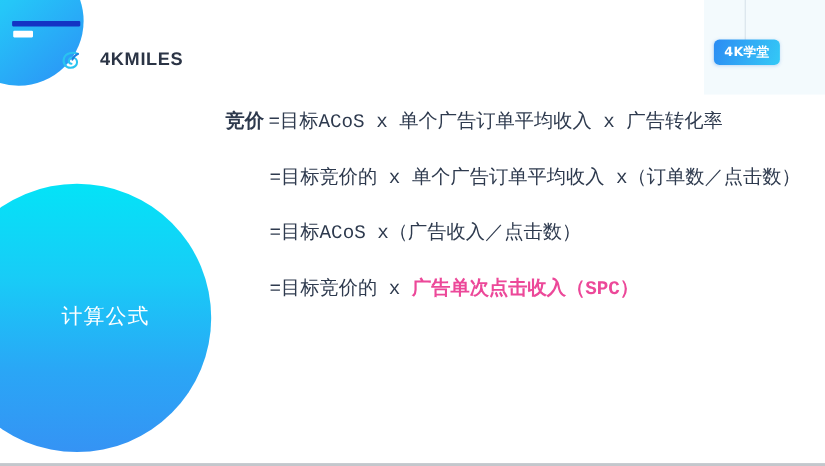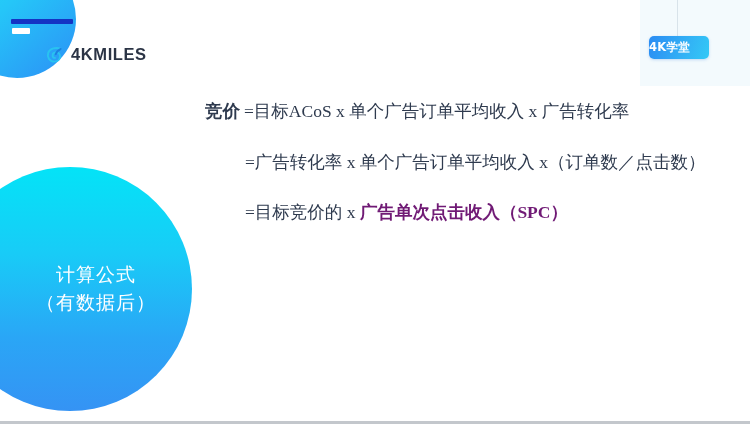--- a/index.html
+++ b/index.html
@@ -43,25 +43,25 @@
     top: 28px;
     width: 18px;
     height: 6px;
     background: #ffffff;
     border-radius: 1px;
   }
 
   
   .brand {
     position: absolute;
-    left: 45px;
+    left: 55px;
     top: 45px;
     display: flex;
     align-items: center;
-    gap: 7px;
+    gap: 17px;
   }
   .brand-mark {
     width: 19px;
     height: 19px;
     display: block;
   }
   .brand-text {
     font-size: 16.5px;
     font-weight: bold;
     letter-spacing: 0.6px;
@@ -89,21 +89,21 @@
   .tr-badge {
     position: absolute;
     left: 649px;
     top: 36px;
     width: 60px;
     height: 23px;
     border-radius: 5px;
     background: linear-gradient(110deg, #2B8CF3 0%, #32AEF5 55%, #33C9F6 100%);
     display: flex;
     align-items: center;
-    justify-content: flex-start;
+    justify-content: center;
     box-shadow: 0 1px 3px rgba(40,120,220,.25);
   }
   .tr-badge span {
     color: #ffffff;
     font-size: 11.5px;
     font-weight: bold;
     letter-spacing: 0.3px;
     font-family: "DejaVu Sans", "Liberation Sans", sans-serif;
   }
 
@@ -139,33 +139,33 @@
     position: absolute;
     left: 205px;
     top: 103px;
     width: 540px;
   }
   .f-line {
     color: #2e3a4e;
     font-size: 17.5px;
     line-height: 1;
     white-space: nowrap;
-    font-family: Liberation Serif, serif;
+    font-family: Liberation Mono, monospace;
   }
   .f-line.l1 { margin: 0 0 0 0; }
   .f-line.l2 { margin: 33px 0 0 40px; }
   .f-line.l3 { margin: 33px 0 0 40px; }
   .f-line.l4 { margin: 33px 0 0 40px; }
 
   .f-head {
     font-weight: bold;
     margin-right: 4px;
   }
   .f-red {
-    color: #701a75;
+    color: #ec4899;
     font-weight: bold;
   }
 </style>
 </head>
 <body>
 
 <div id="slide">
 
   <div class="deco-circle"></div>
   <div class="deco-bar"></div>
@@ -183,34 +183,36 @@
 
   <div class="tr-panel"></div>
   <div class="tr-divider"></div>
   <div class="tr-badge">
     <span>4K学堂</span>
   </div>
 
   <div class="big-circle">
     <div class="big-circle-text">
       <div>计算公式</div>
-      <div>（有数据后）</div>
     </div>
   </div>
 
   <div class="formula-block">
 
     <div class="f-line l1">
       <span class="f-head">竞价</span><span>=目标ACoS x 单个广告订单平均收入 x 广告转化率</span>
     </div>
 
     <div class="f-line l2">
-      <span>=广告转化率 x 单个广告订单平均收入 x（订单数／点击数）</span>
-    </div>
-
+      <span>=目标竞价的 x 单个广告订单平均收入 x（订单数／点击数）</span>
+    </div>
+
+    <div class="f-line l3">
+      <span>=目标ACoS x（广告收入／点击数）</span>
+    </div>
 
     <div class="f-line l4">
       <span>=目标竞价的 x </span><span class="f-red">广告单次点击收入（SPC）</span>
     </div>
 
   </div>
 
 </div>
 
 </body></html>

